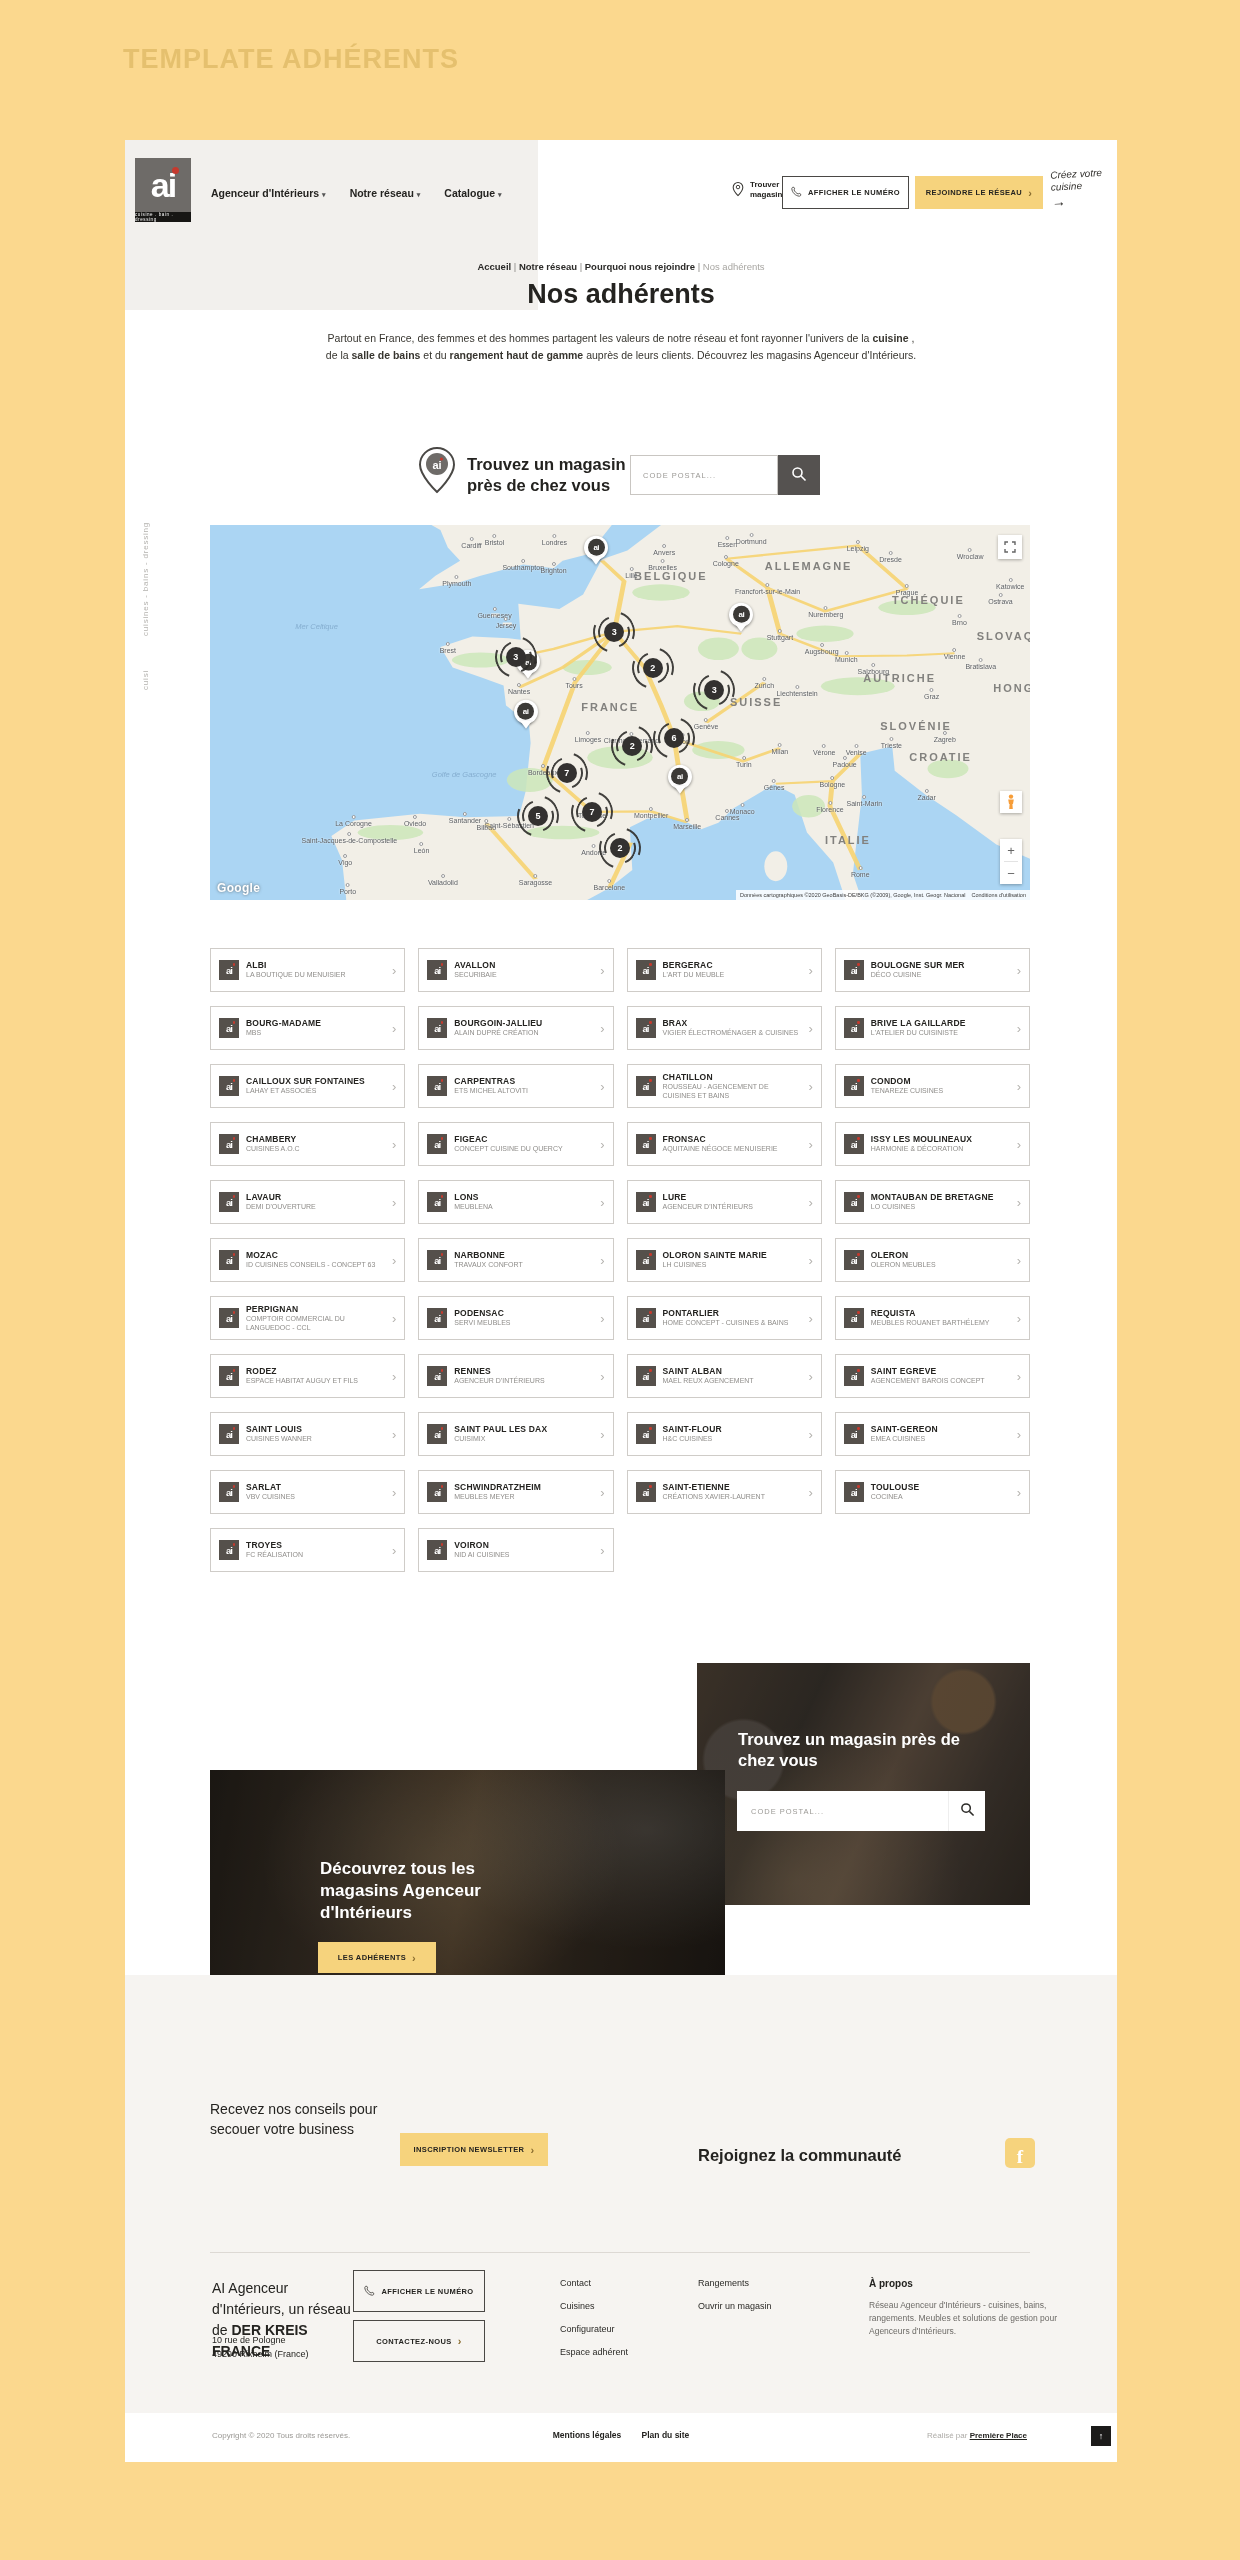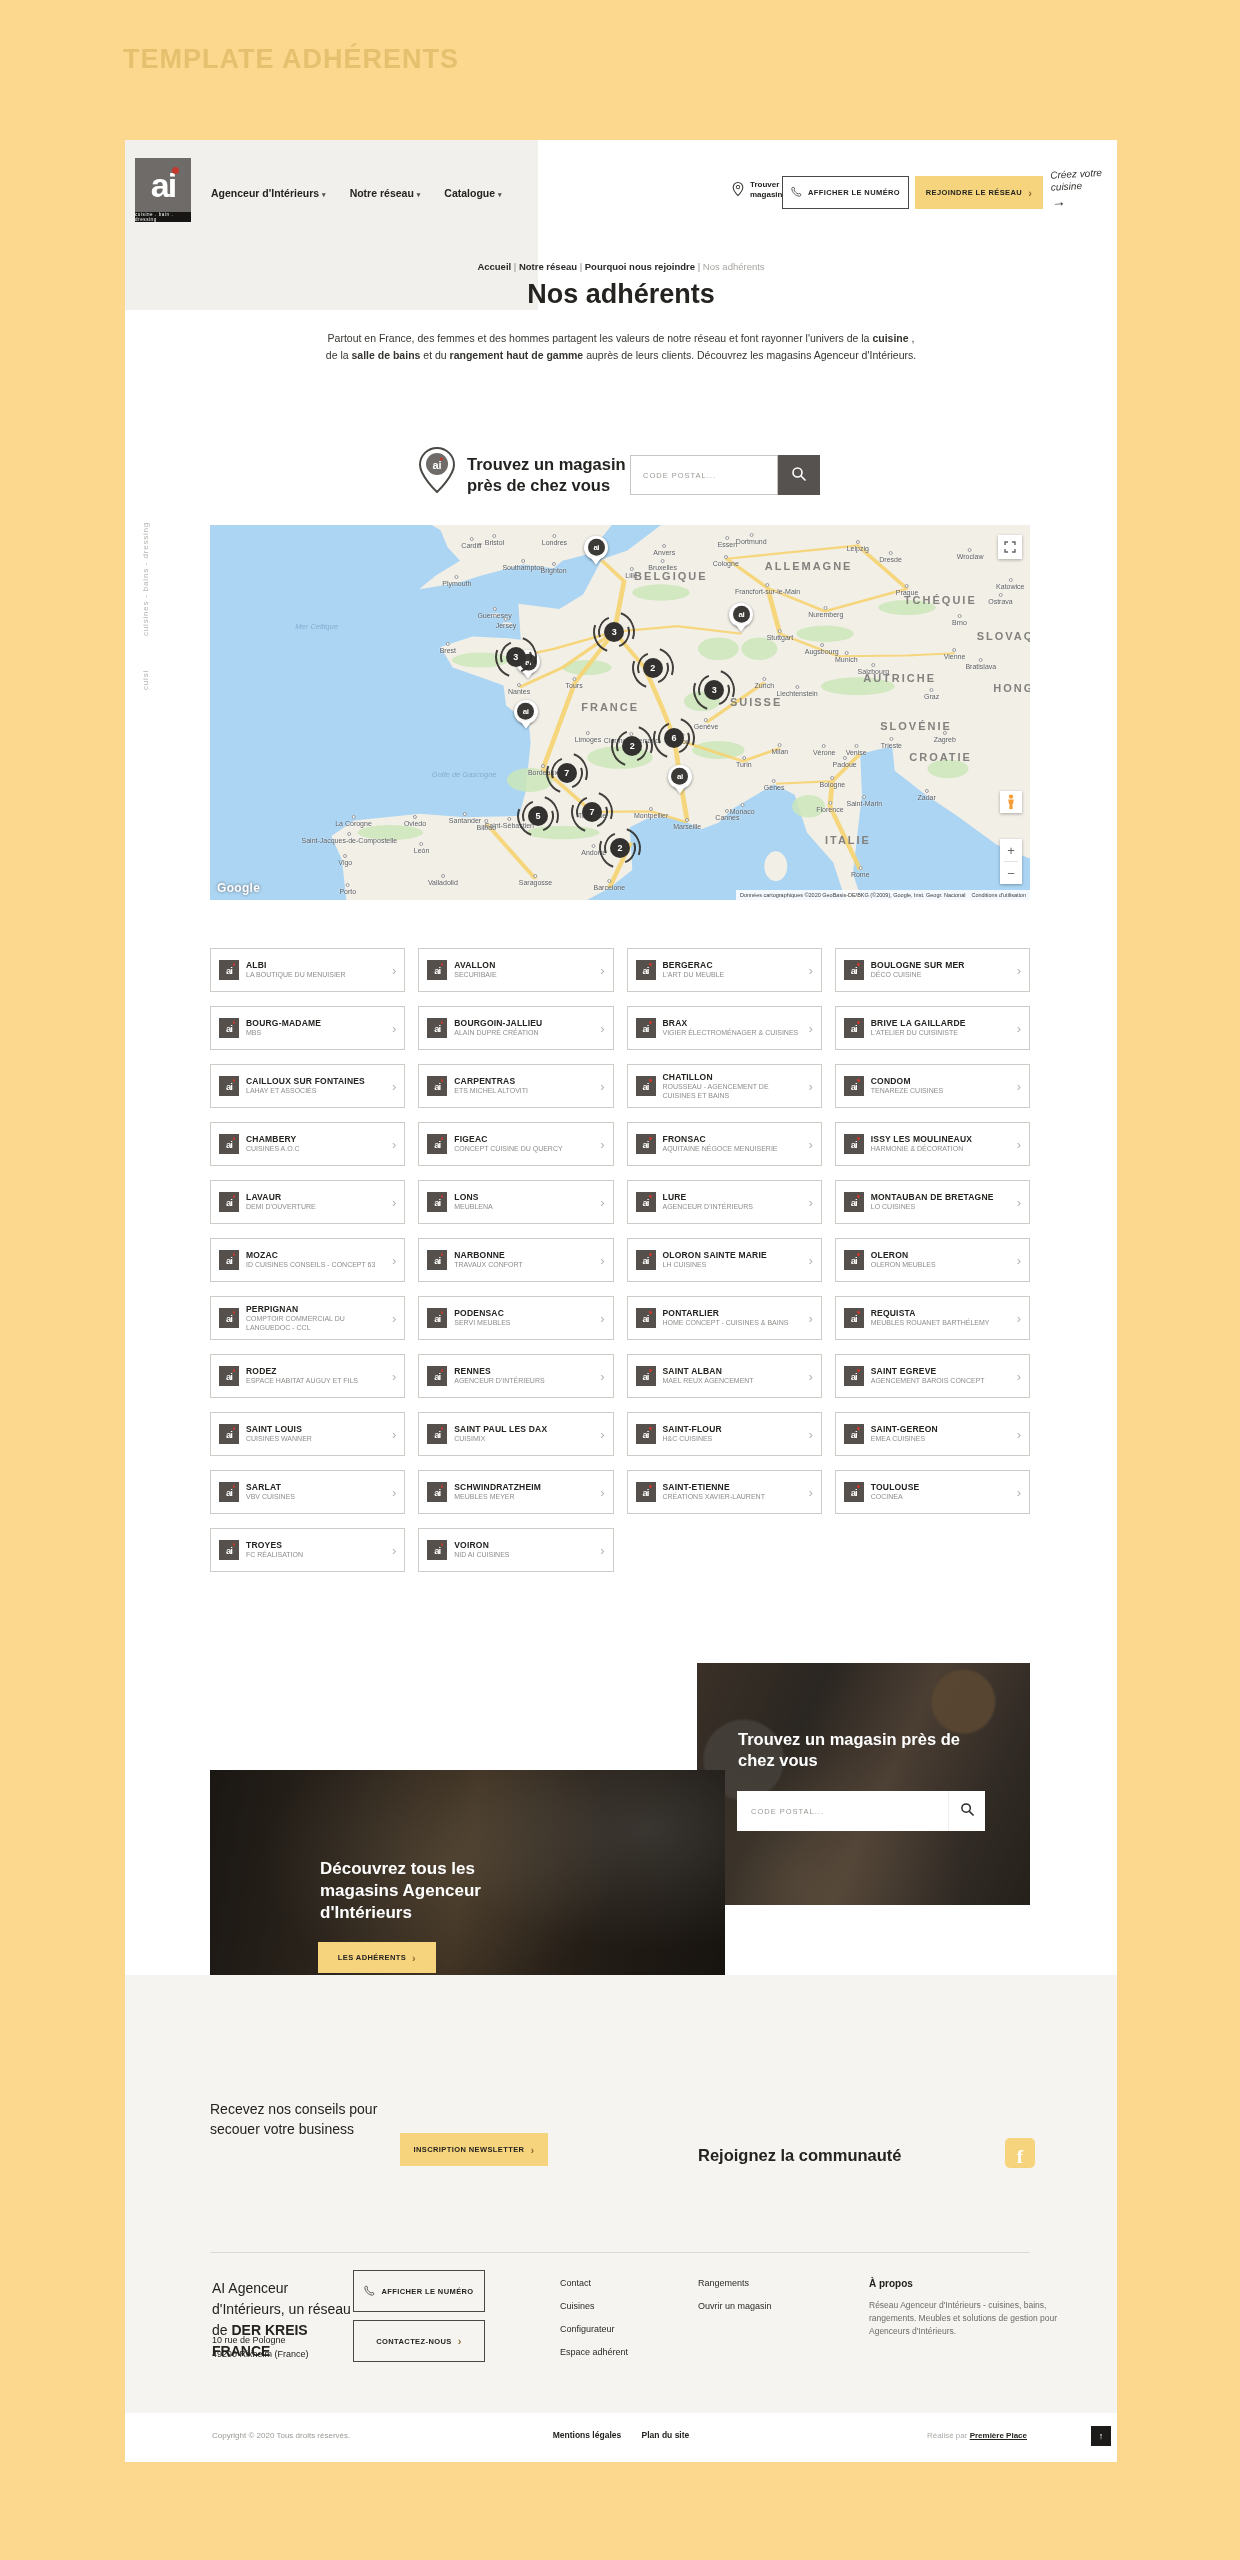--- a/index.html
+++ b/index.html
@@ -300,21 +300,21 @@
       </svg>
 
         <div class="sea-label" style="left: 13%; top: 27%;">Mer Celtique</div>
 
         <div class="sea-label" style="left: 31%; top: 63%; margin-top: 13px;">Golfe de Gascogne</div>
 
         <div class="country" style="left: 73%; top: 11%;">ALLEMAGNE</div>
 
         <div class="country" style="left: 56.2%; top: 13.5%;">BELGIQUE</div>
 
-        <div class="country" style="left: 87.6%; top: 20%; margin-left: 12px;">TCHÉQUIE</div>
+        <div class="country" style="left: 87.6%; top: 20%;">TCHÉQUIE</div>
 
         <div class="country" style="left: 84.1%; top: 40.7%;">AUTRICHE</div>
 
         <div class="country" style="left: 66.6%; top: 47.2%;">SUISSE</div>
 
         <div class="country" style="left: 48.8%; top: 48.5%;">FRANCE</div>
 
         <div class="country" style="left: 77.8%; top: 83.9%;">ITALIE</div>
 
         <div class="country" style="left: 86.1%; top: 53.6%;">SLOVÉNIE</div>

